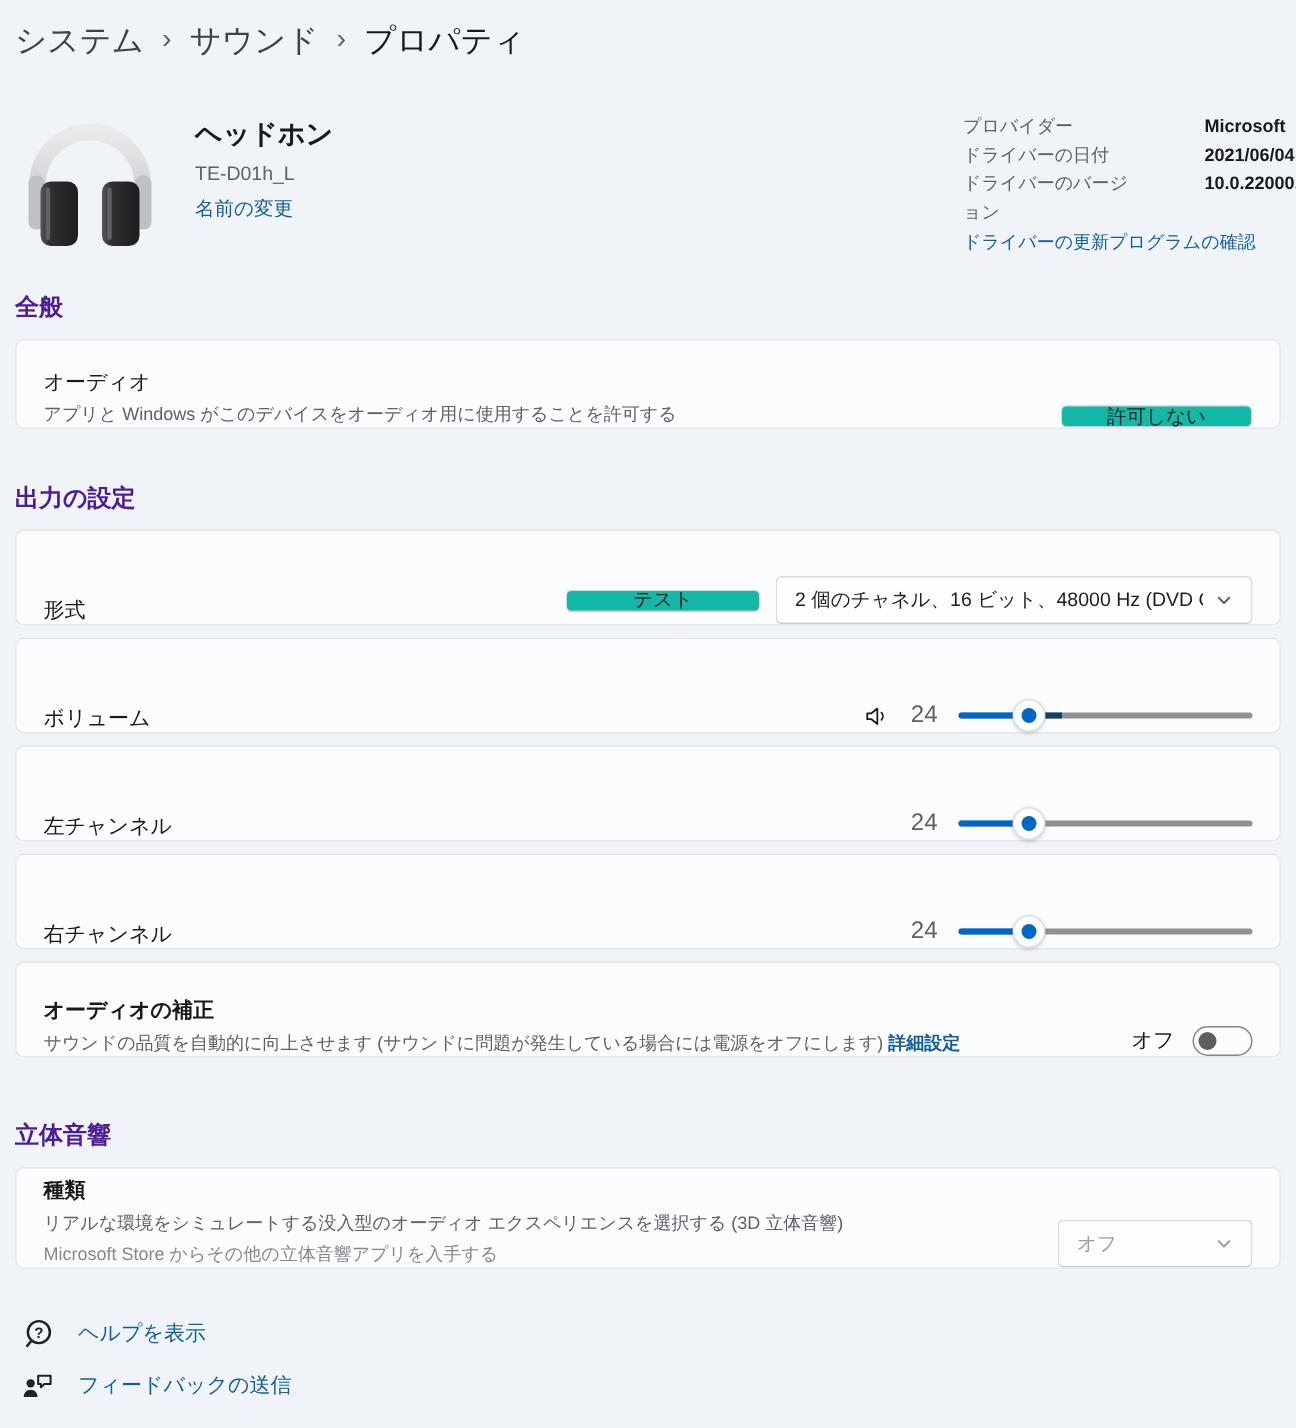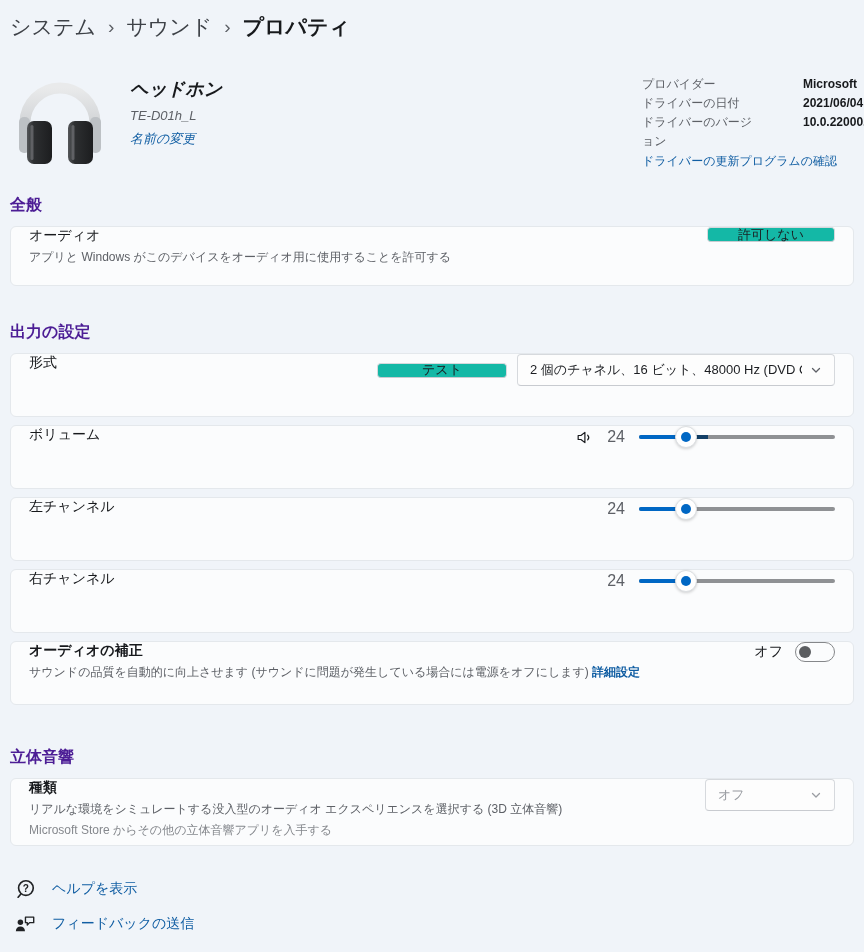--- a/index.html
+++ b/index.html
@@ -8,46 +8,46 @@
     background:#f0f4f9;
     font-family:"Liberation Sans", sans-serif;
     color:#1b1d21;
     overflow:hidden;
   }
   .page { padding:0 10px; }
 
   
   .breadcrumb { display:flex; align-items:center; gap:12px; padding-top:13px; font-size:21px; }
   .crumb { color:#3e4248; cursor:default; }
-  .crumb.current { color:#17191c; font-weight:bold; }
+  .crumb.current { color:#17191c; font-weight:normal; }
   .crumb-sep { color:#5d6066; font-size:19px; }
 
   
   .device-header { display:flex; margin-top:24px; align-items:flex-start; }
   .device-art { width:100px; height:100px; flex:0 0 auto; }
-  .device-info { margin-left:20px; padding-top:12px;font-style:italic; }
+  .device-info { margin-left:20px; padding-top:12px; }
   .device-name { font-size:18px; font-weight:bold; color:#17191c; }
   .device-model { font-size:13px; color:#5d6066; margin-top:7px; }
   .link { color:#115EA3; cursor:pointer; }
   .device-rename { font-size:13px; margin-top:7px; }
   .driver-info { margin-left:auto; padding-top:10px; width:212px; font-size:12px; }
   .driver-row { display:flex; line-height:19px;gap:43px; }
   .driver-label { color:#5d6066; width:118px; flex:0 0 auto; }
   .driver-value { color:#17191c; font-weight:bold; }
   .driver-update { margin-top:1px; line-height:19px; }
 
   
   .section-heading { font-size:16px; font-weight:bold; color:#4c1d95; }
   .mt24 { margin-top:24px; } .mt36 { margin-top:36px; } .mt42 { margin-top:42px; }
   .card {
     background:#fbfcfd;
     border:1px solid #e4e8ec;
     border-radius:6px;
     display:flex;
-    align-items:flex-start;
+    align-items:flex-end;
     padding:0 18px;
     margin-top:8px;
   }
   .card.first { margin-top:10px; }
   .h60 { height:60px; } .h64 { height:64px; } .h68 { height:68px; }
   .card-text { display:flex; flex-direction:column; gap:4px; min-width:0; }
   .card-title { font-size:14px; color:#17191c; }
   .card-title.bold { font-weight:bold; }
   .card-desc { font-size:12px; color:#5d6066; }
   .card-desc.lighter { color:#85888d; }

